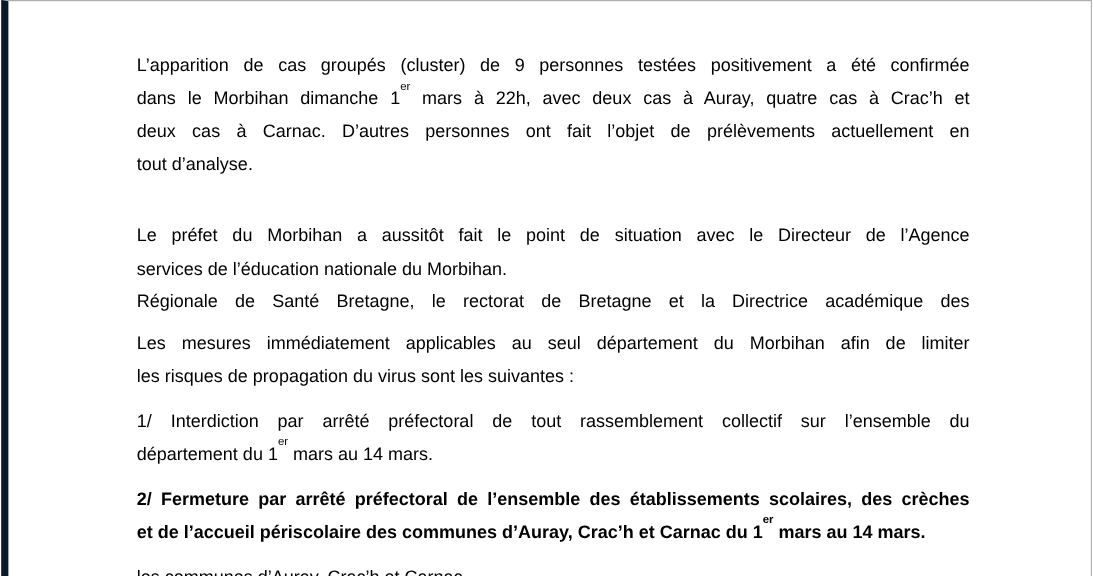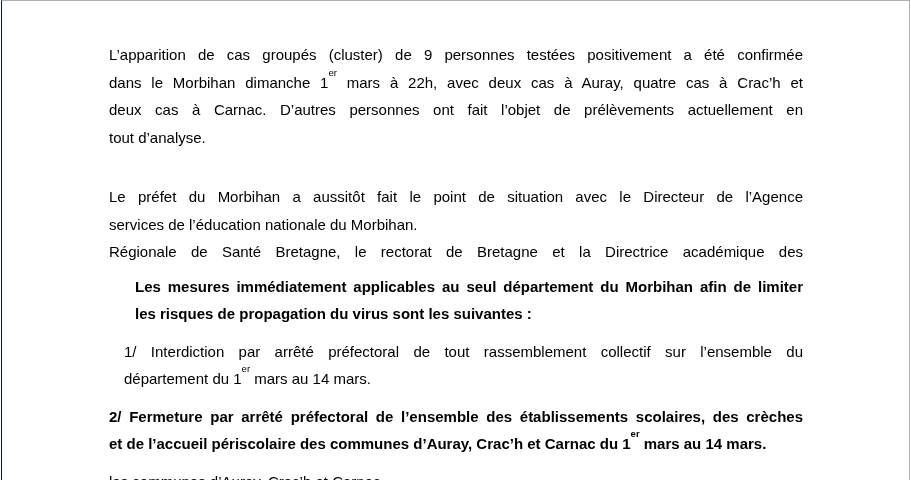--- a/index.html
+++ b/index.html
@@ -15,39 +15,39 @@
   }
   .page {
     position: absolute;
     top: 0;
     left: 1px;
     right: 1px;
     bottom: 0;
     box-sizing: border-box;
     background: #ffffff;
     border-top: 1px solid #b0b0b0;
-    border-left: 1px solid #0f172a;
+    border-left: 6px solid #0f172a;
     border-right: 1px solid #b0b0b0;
   }
   .doc {
     position: absolute;
     left: 107px;
     top: 40px;
     width: 694px;
     color: #000000;
     font-family: "Liberation Sans", sans-serif;
     font-size: 15px;
     line-height: 27.5px;
     font-weight: 400;
   }
   .para { margin: 0; }
-  .para.bold { font-weight: 700; margin-left: 26px; }
+  .para.bold { font-weight: 400; }
   .m2 { margin-top: 5px; }
   .m3 { margin-top: 7px; }
-  .m4 { margin-top: 10px; margin-left: 15px; }
+  .m4 { margin-top: 10px; }
   .m5 { margin-top: 10px; font-weight: bold; }
   .m6 { margin-top: 10px; }
   .ln { text-align: left; white-space: normal; }
   .ln.j {
     text-align: justify;
     text-align-last: justify;
   }
   sup.ord {
     font-size: 9.5px;
     line-height: 0;

